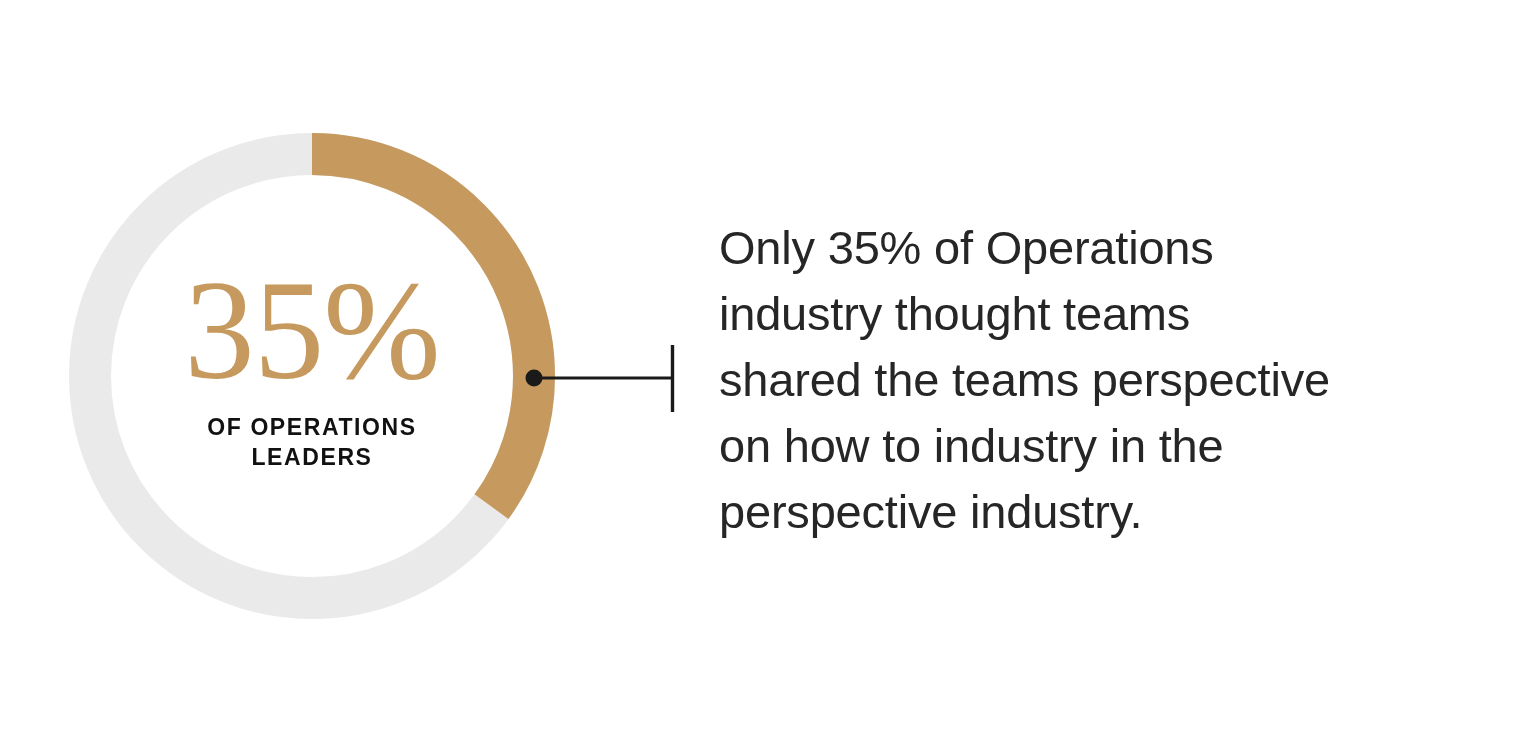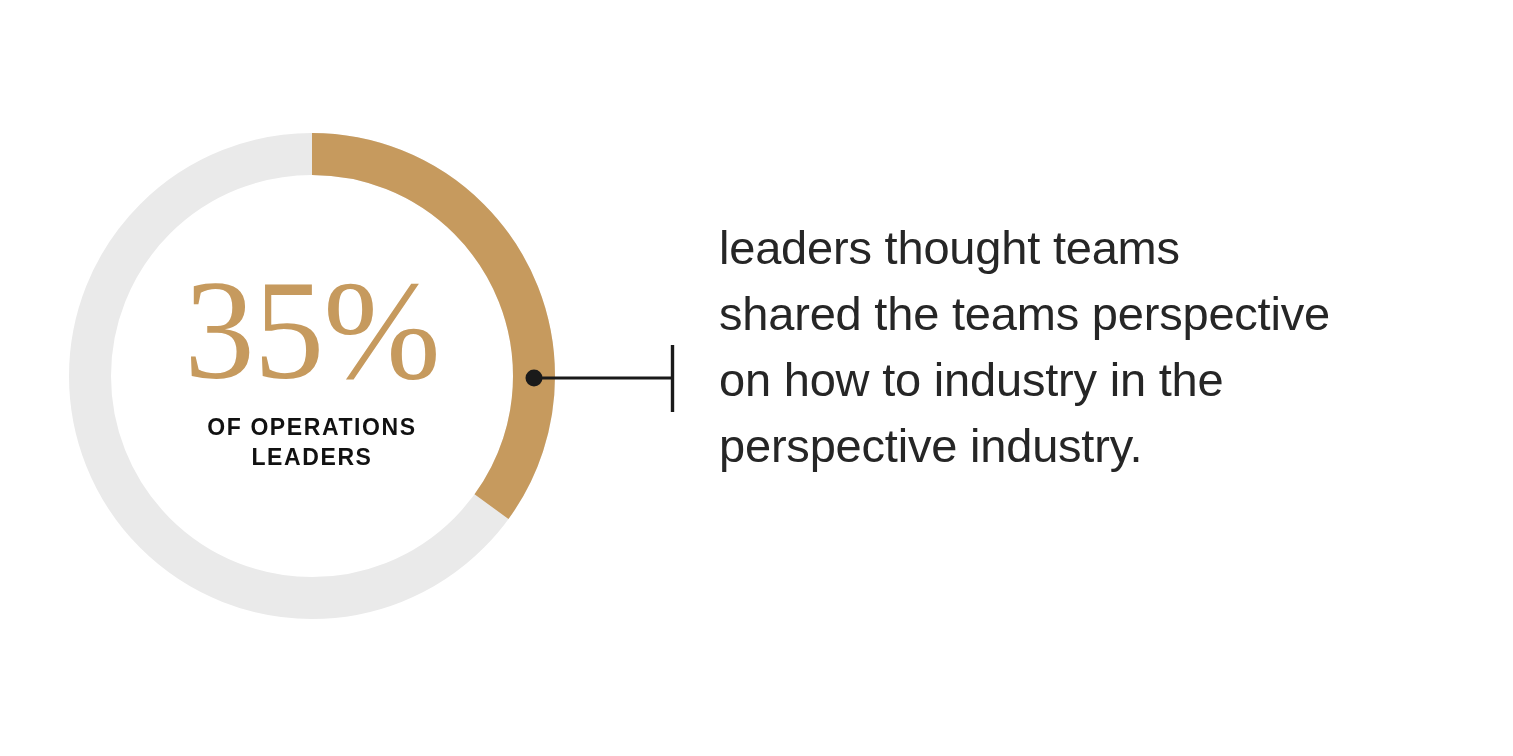--- a/index.html
+++ b/index.html
@@ -134,19 +134,20 @@
 
       <circle cx="14" cy="42" r="8.5" fill="#1A1A1A"></circle>
 
       <line x1="14" y1="42" x2="152.5" y2="42" stroke="#1A1A1A" stroke-width="3.2"></line>
 
       <line x1="152.5" y1="9" x2="152.5" y2="76" stroke="#1A1A1A" stroke-width="3.4"></line>
     </svg>
   </div>
 
   <div class="callout">
-    <div class="callout-line">leaders thought teams</div>
+    <div class="callout-line">Only 35% of Operations</div>
+    <div class="callout-line">industry thought teams</div>
     <div class="callout-line">shared the teams perspective</div>
     <div class="callout-line">on how to industry in the</div>
     <div class="callout-line">perspective industry.</div>
   </div>
 
 </div>
 
 </body></html>

